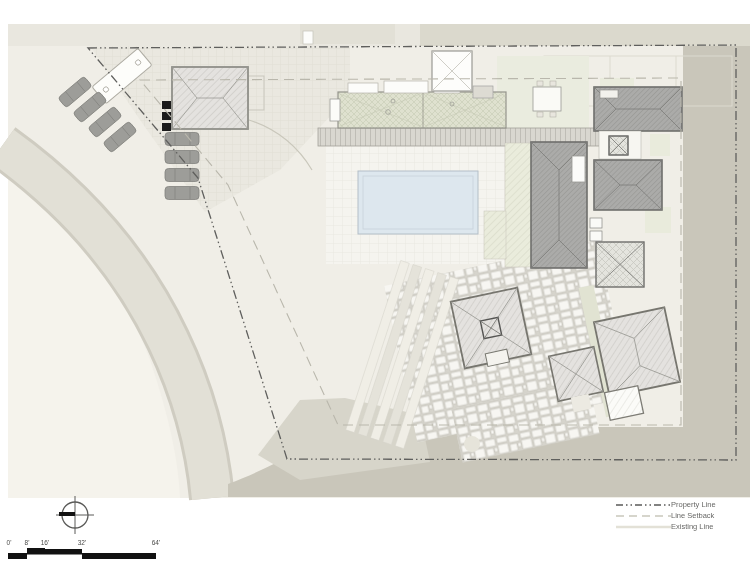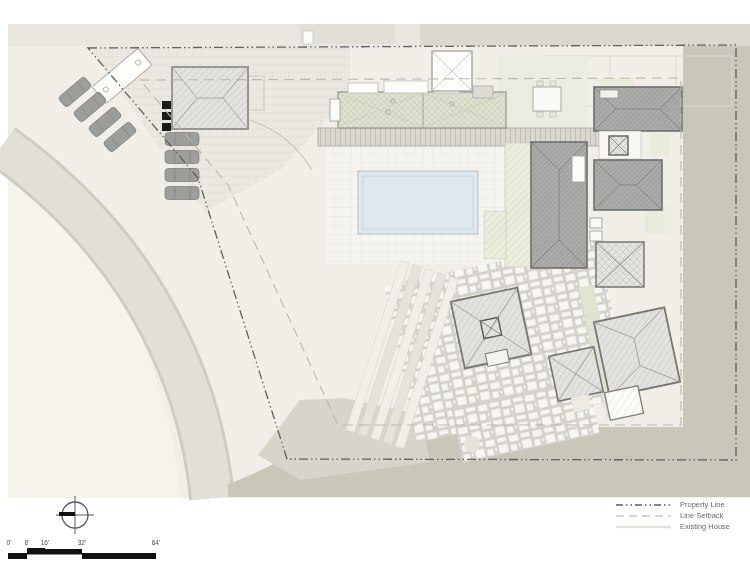--- a/index.html
+++ b/index.html
@@ -1,20 +1,20 @@
 <!DOCTYPE html>
 <html><head>
 <meta charset="utf-8">
 <style>
   html,body{margin:0;padding:0;background:#ffffff;}
   .stage{position:relative;width:750px;height:580px;background:#ffffff;overflow:hidden;
          font-family:"Liberation Sans", sans-serif;}
   .plan-svg{position:absolute;left:0;top:0;}
   .legend{position:absolute;left:616px;top:500px;width:134px;display:flex;flex-direction:column;gap:1px;}
-  .legend-row{display:flex;align-items:center;gap:9px;height:10px;}
+  .legend-row{display:flex;align-items:center;gap:0;height:10px;}
   .legend-row svg{flex:0 0 auto;display:block;}
   .legend-label{font-size:7.5px;color:#68686
 6;color:#686866;line-height:10px;white-space:nowrap;}
   .scale-text{font-size:6.5px;fill:#4a4a48;}
 </style>
 </head>
 <body>
 
 <div class="stage">
 
@@ -333,17 +333,17 @@
   <div class="legend-row">
     <svg width="55" height="8">
       <line x1="0" y1="4" x2="55" y2="4" stroke="#c9c7bc" stroke-width="1.5" stroke-dasharray="8 5"></line>
     </svg>
     <span class="legend-label">Line Setback</span>
   </div>
   <div class="legend-row">
     <svg width="55" height="8">
       <line x1="0" y1="4" x2="55" y2="4" stroke="#e3e1d7" stroke-width="2.5"></line>
     </svg>
-    <span class="legend-label">Existing House</span>
+    <span class="legend-label">Existing Line</span>
   </div>
 </div>
 
 </div>
 
 </body></html>

